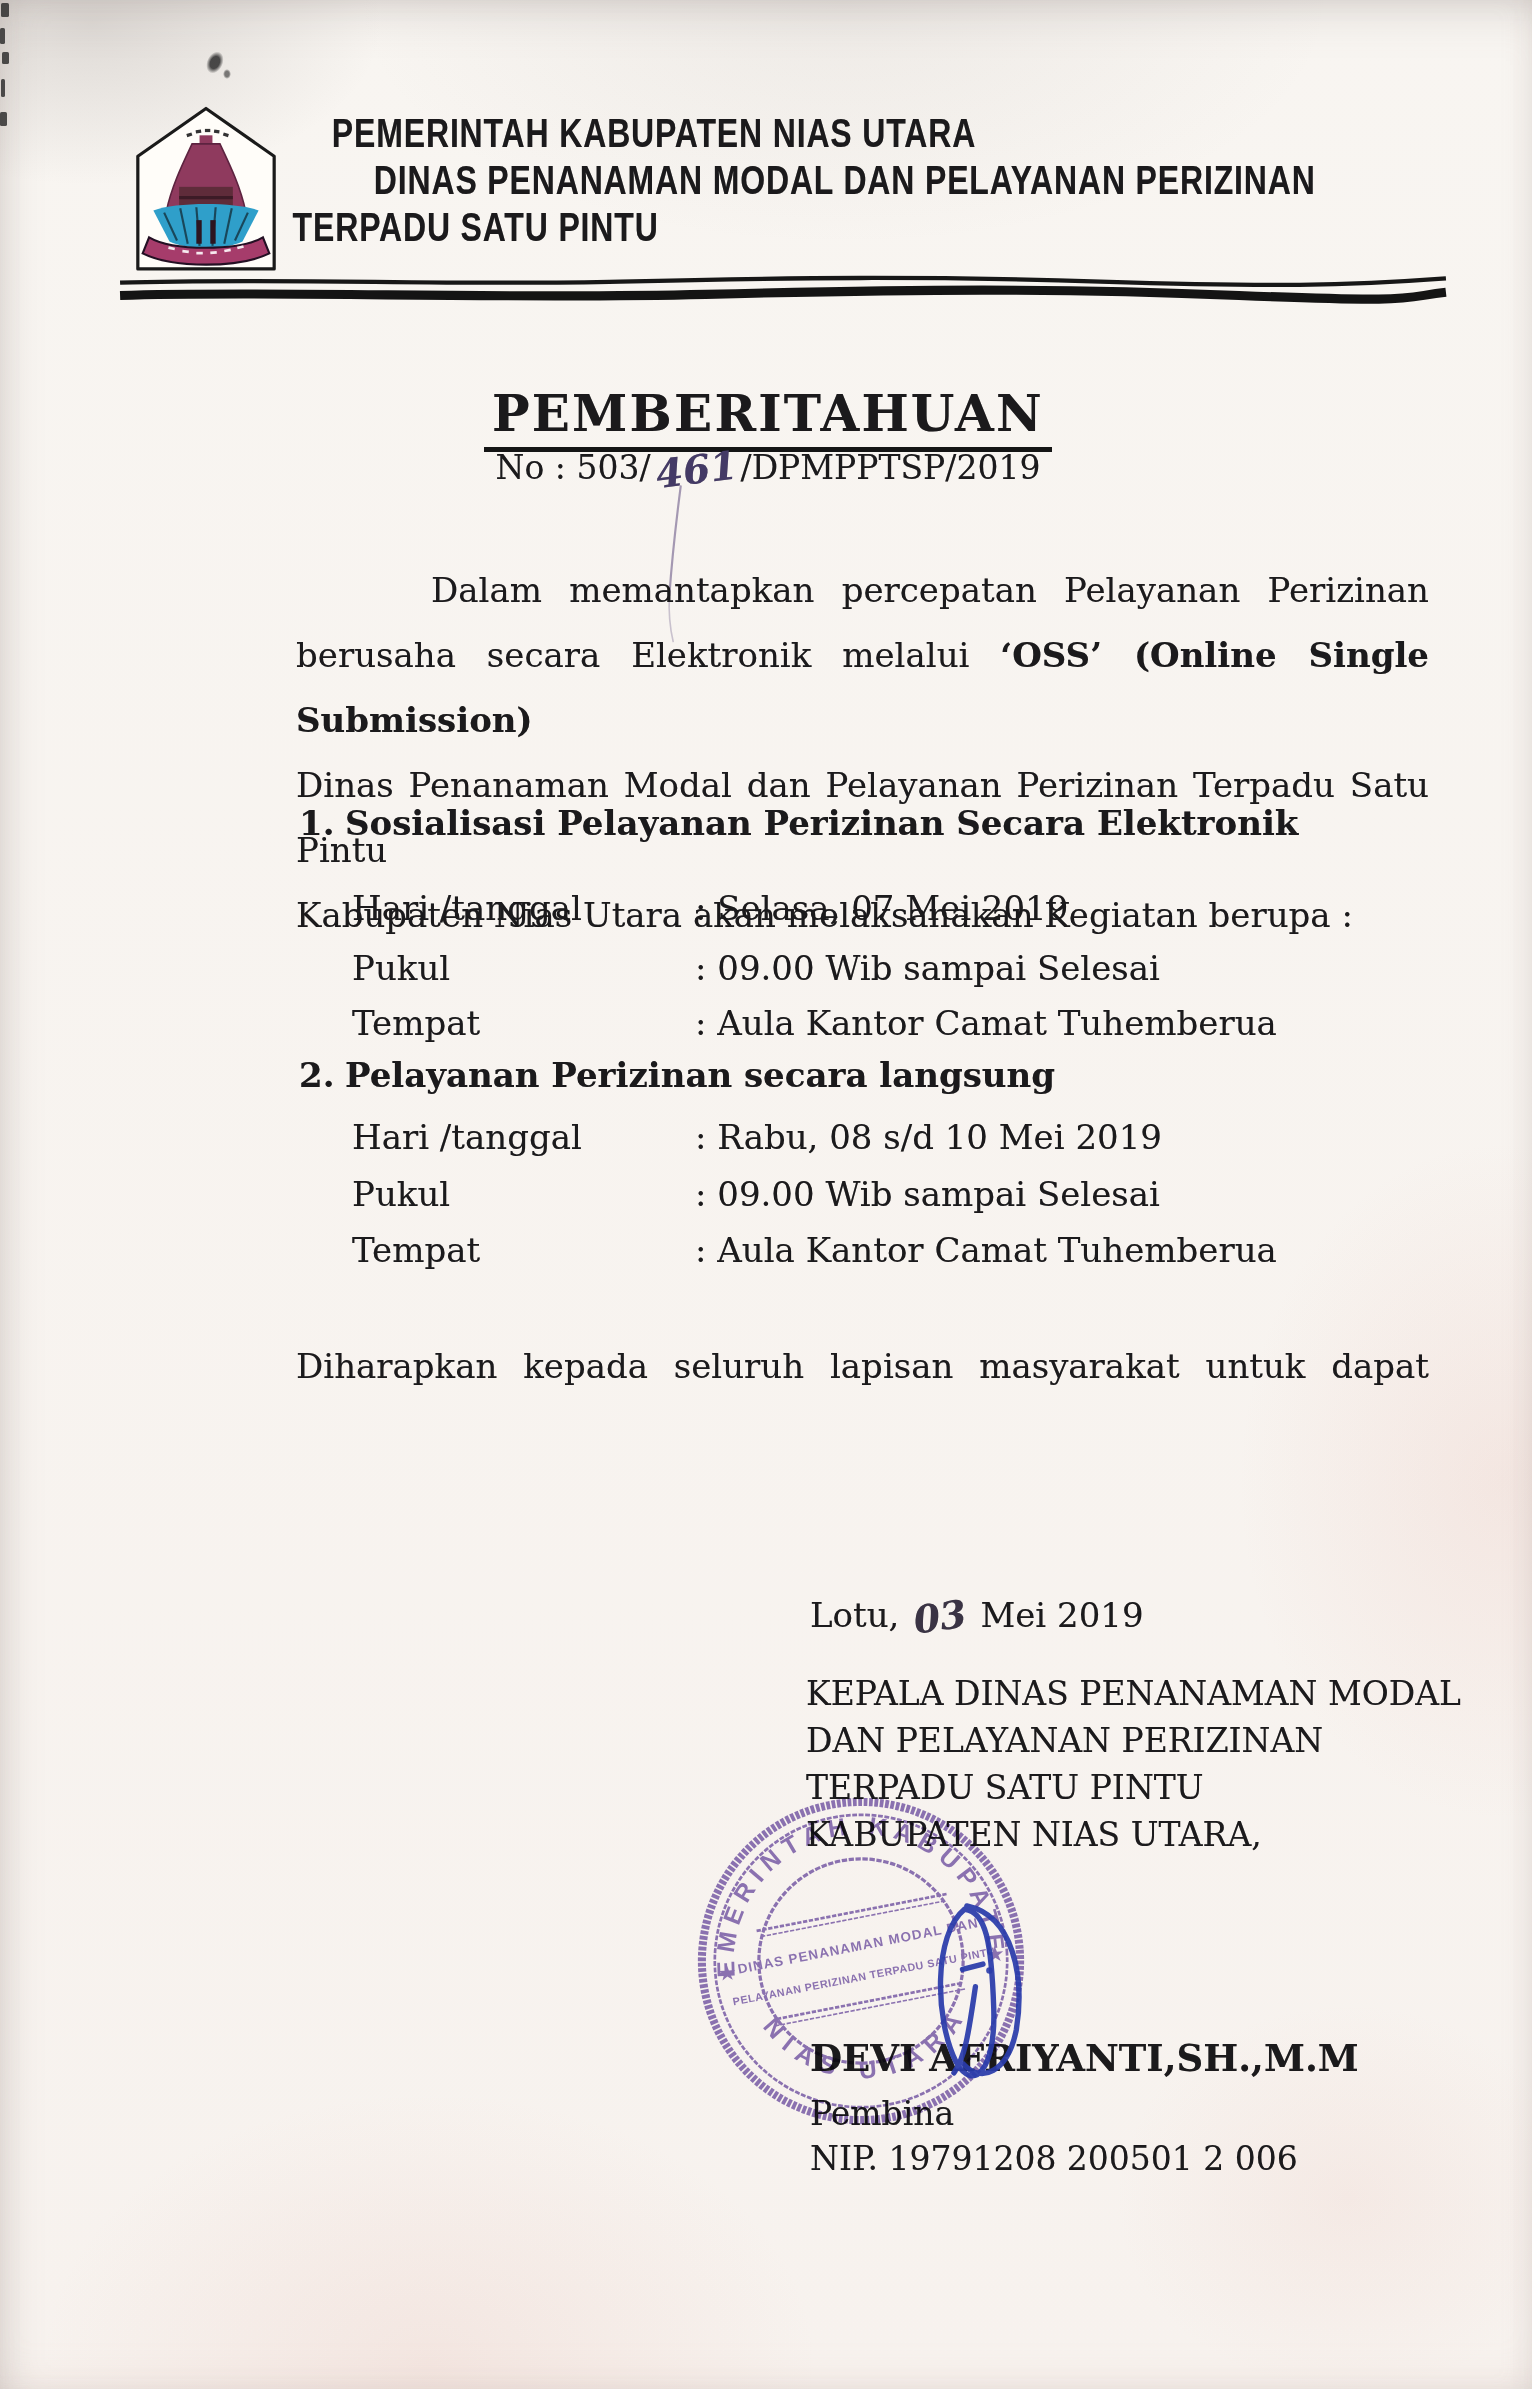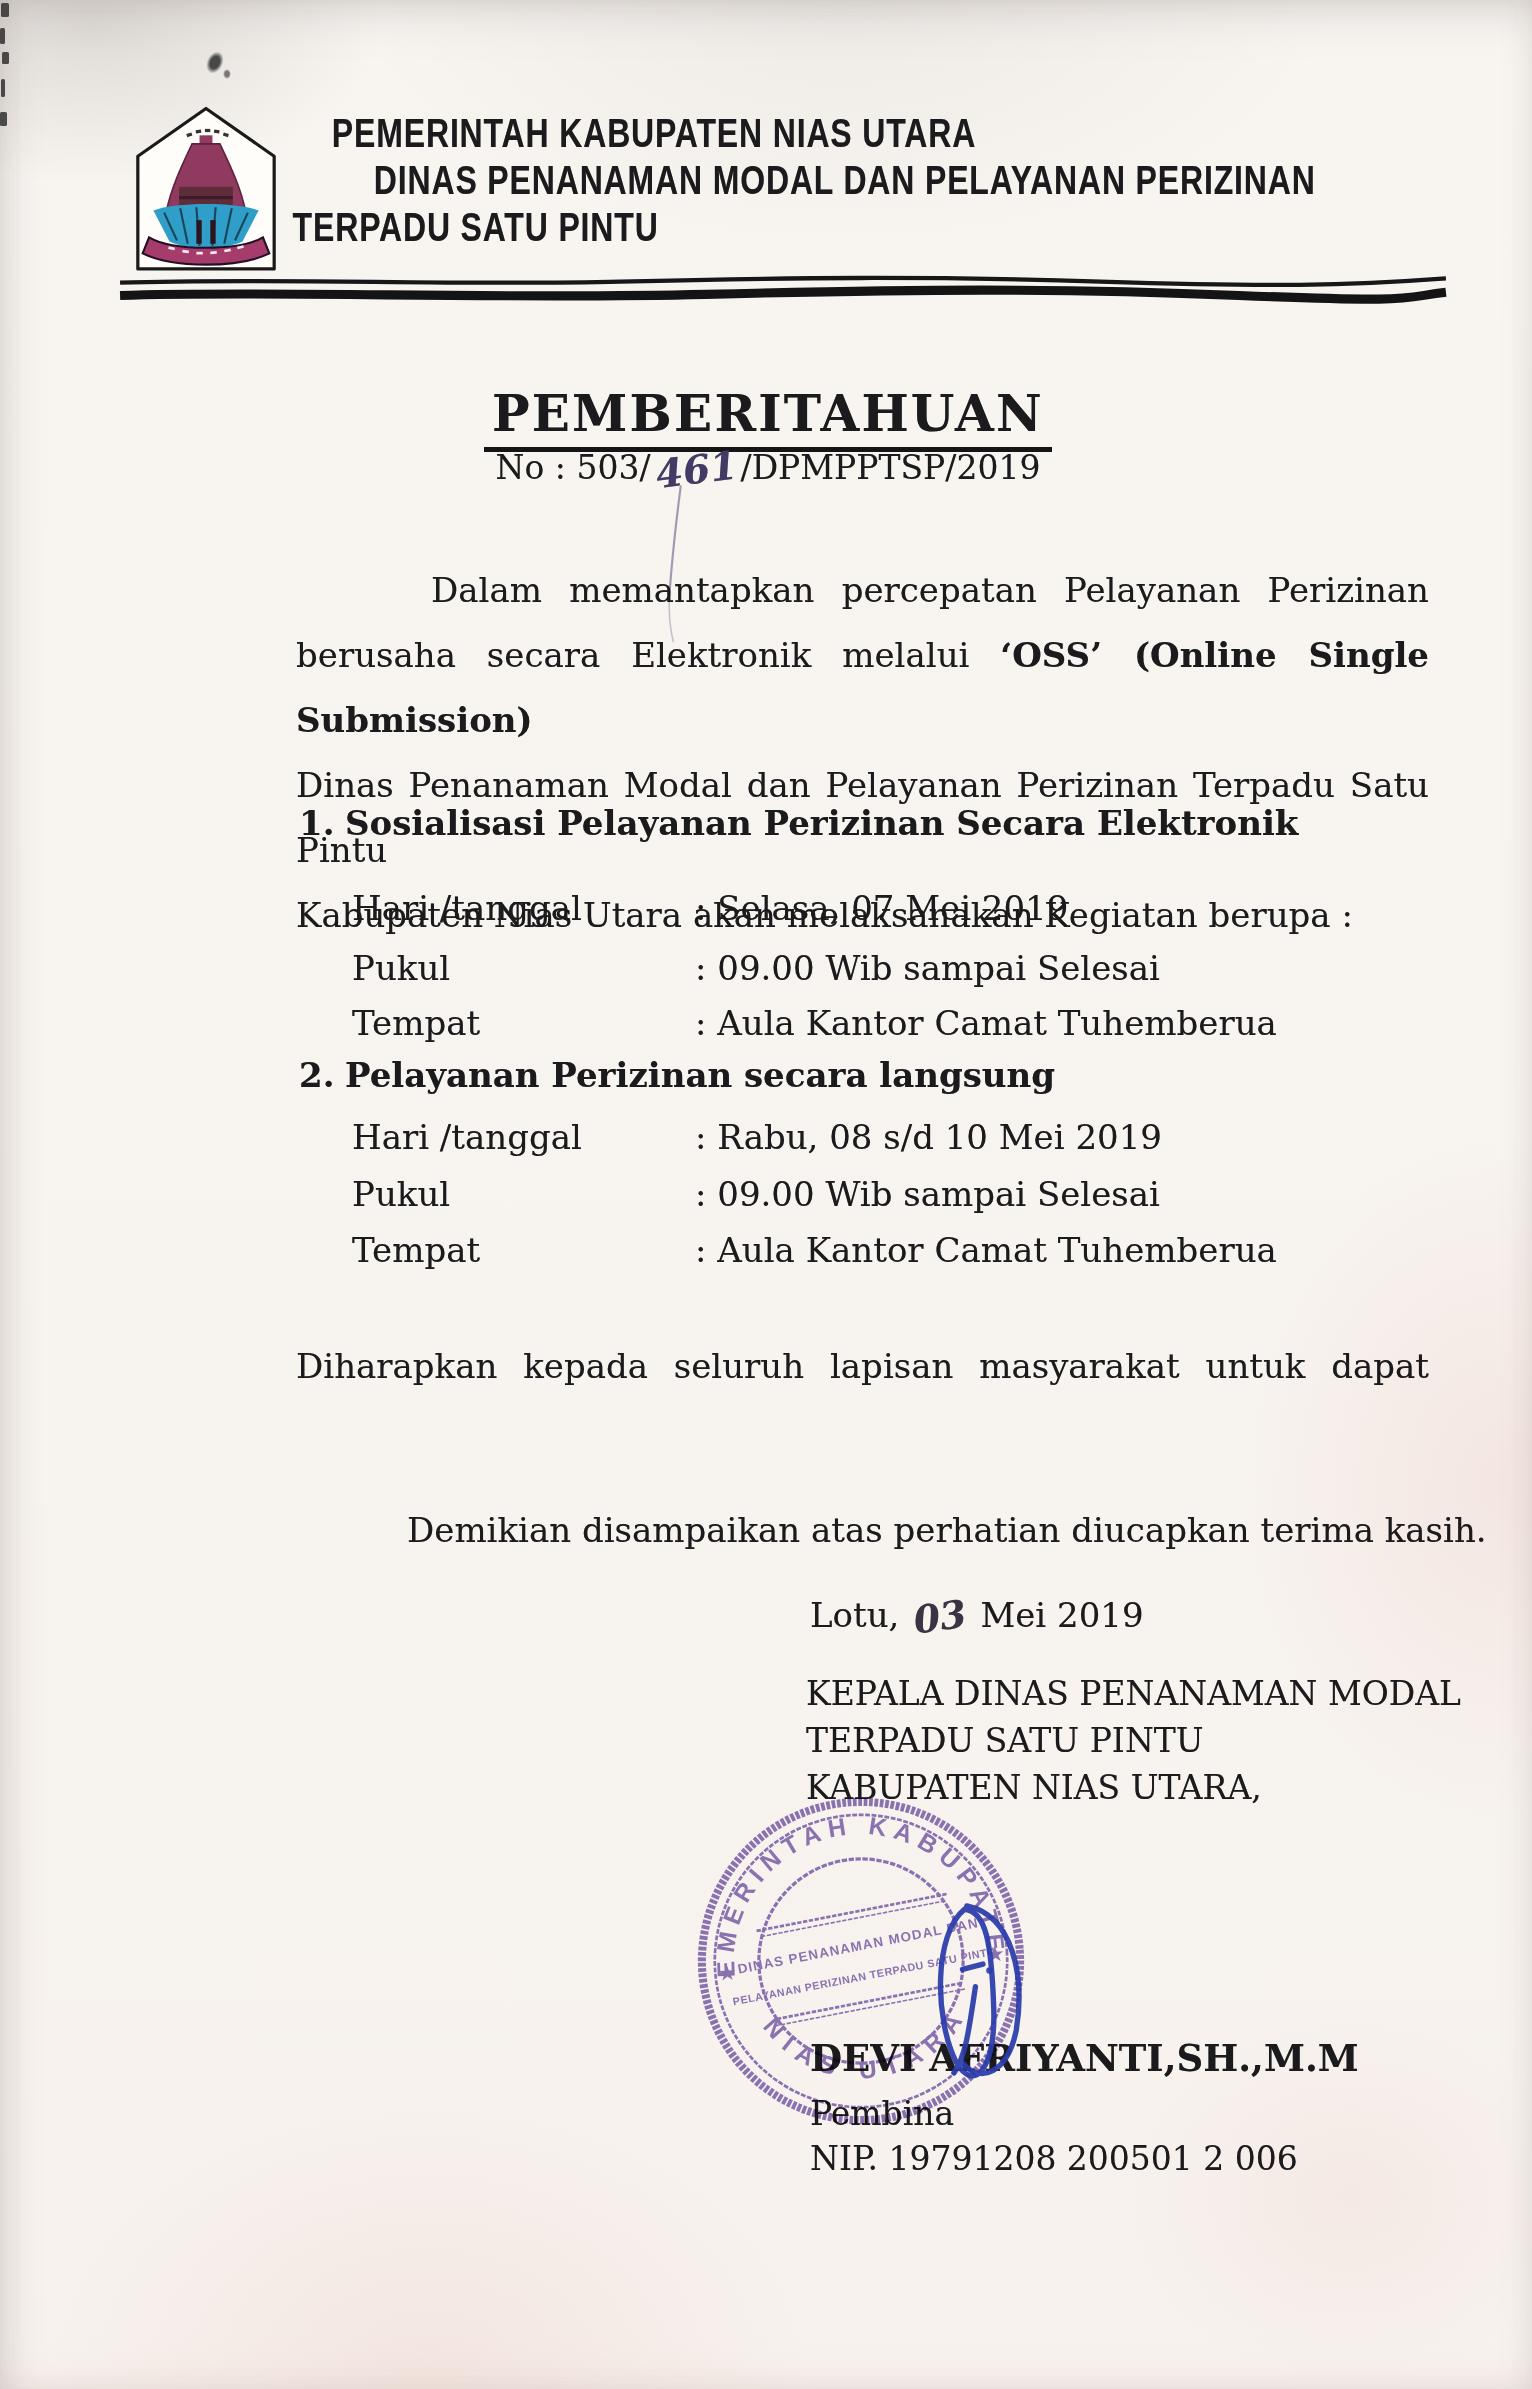--- a/index.html
+++ b/index.html
@@ -141,28 +141,28 @@
   <div class="abs ink row-label" style="top:1117px;">Hari /tanggal</div>
   <div class="abs ink row-value" style="top:1117px;">: Rabu, 08 s/d 10 Mei 2019</div>
   <div class="abs ink row-label" style="top:1174px;">Pukul</div>
   <div class="abs ink row-value" style="top:1174px;">: 09.00 Wib sampai Selesai</div>
   <div class="abs ink row-label" style="top:1230px;">Tempat</div>
   <div class="abs ink row-value" style="top:1230px;">: Aula Kantor Camat Tuhemberua</div>
 
   <div class="abs ink" style="left:296px;top:1334px;width:1133px;font-size:34px;line-height:64px;">
     <div class="just">Diharapkan kepada seluruh lapisan masyarakat untuk dapat</div>
   </div>
-  <div class="abs ink serif-line" style="left:407px;top:1510px;font-size:34px;">Demikian disampaikan atas perhatian diucapkan terima kasih.</div>
 
   <div class="abs ink serif-line" style="left:810px;top:1591px;font-size:34px;">
     <span>Lotu,</span><span class="hand" style="width:81px;text-align:center;font-size:38px;transform:rotate(-8deg) translateY(3.2px);color:#3a3344;">03</span><span>Mei 2019</span>
   </div>
 
   <div class="abs ink sigblock" style="left:806px;top:1670px;">
     <div>KEPALA DINAS PENANAMAN MODAL</div>
+    <div>DAN PELAYANAN PERIZINAN</div>
     <div>TERPADU SATU PINTU</div>
     <div>KABUPATEN NIAS UTARA,</div>
   </div>
 
   <div class="abs ink bold serif-line" style="left:810px;top:2036px;font-size:37px;">DEVI AFRIYANTI,SH.,M.M</div>
   <div class="abs ink serif-line" style="left:810px;top:2094px;font-size:33px;">Pembina</div>
   <div class="abs ink serif-line" style="left:810px;top:2139px;font-size:33px;">NIP. 19791208 200501 2 006</div>
 
   <svg class="abs" style="left:689px;top:1789px;mix-blend-mode:multiply;opacity:.85;transform:rotate(-4deg);" width="344" height="344" viewBox="0 0 640 640">
     <g fill="none" stroke="#7b5fb0">

